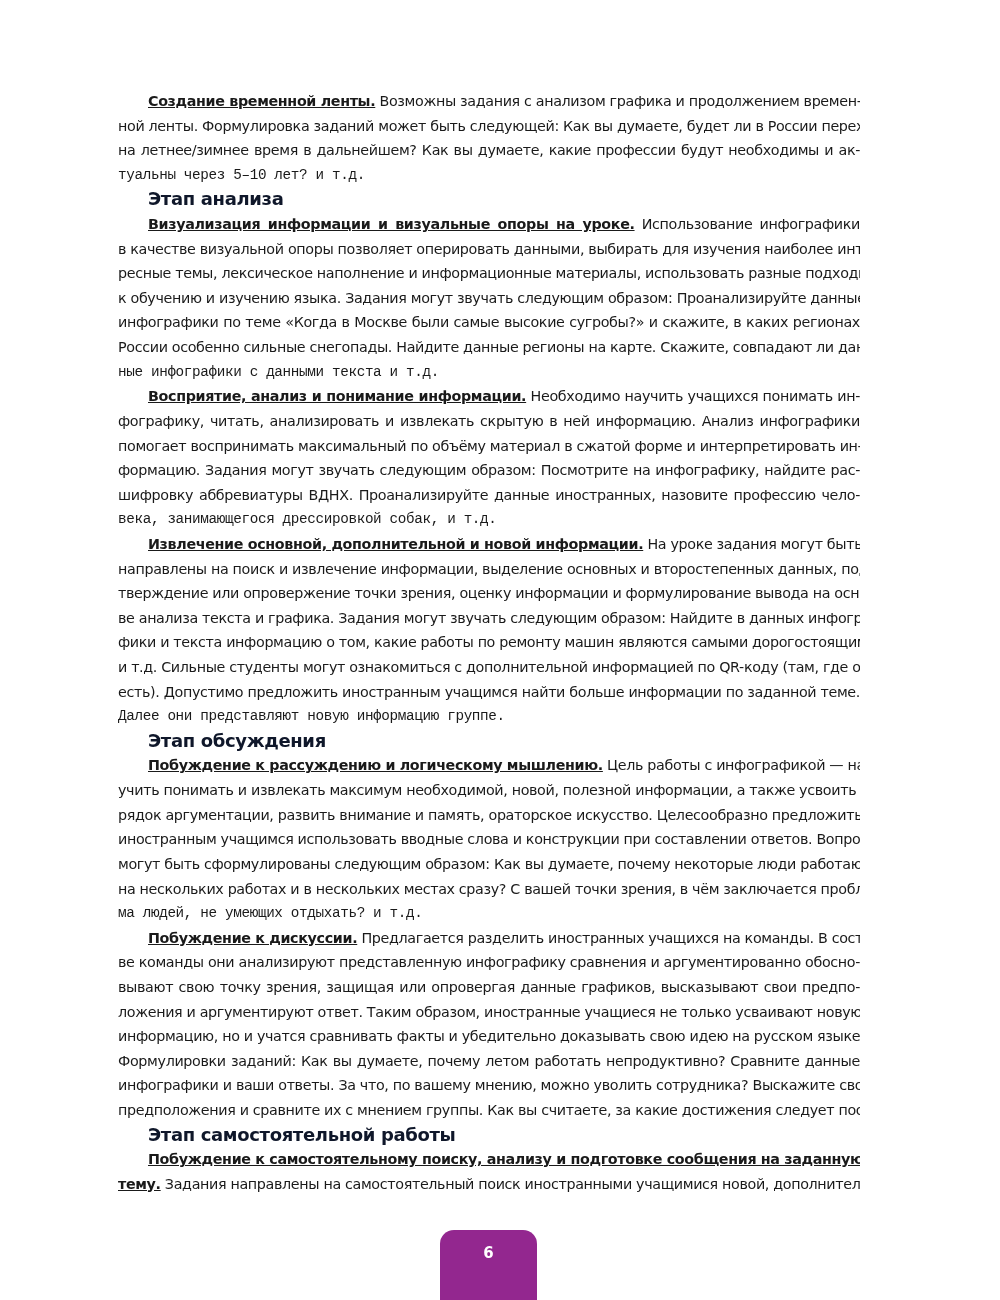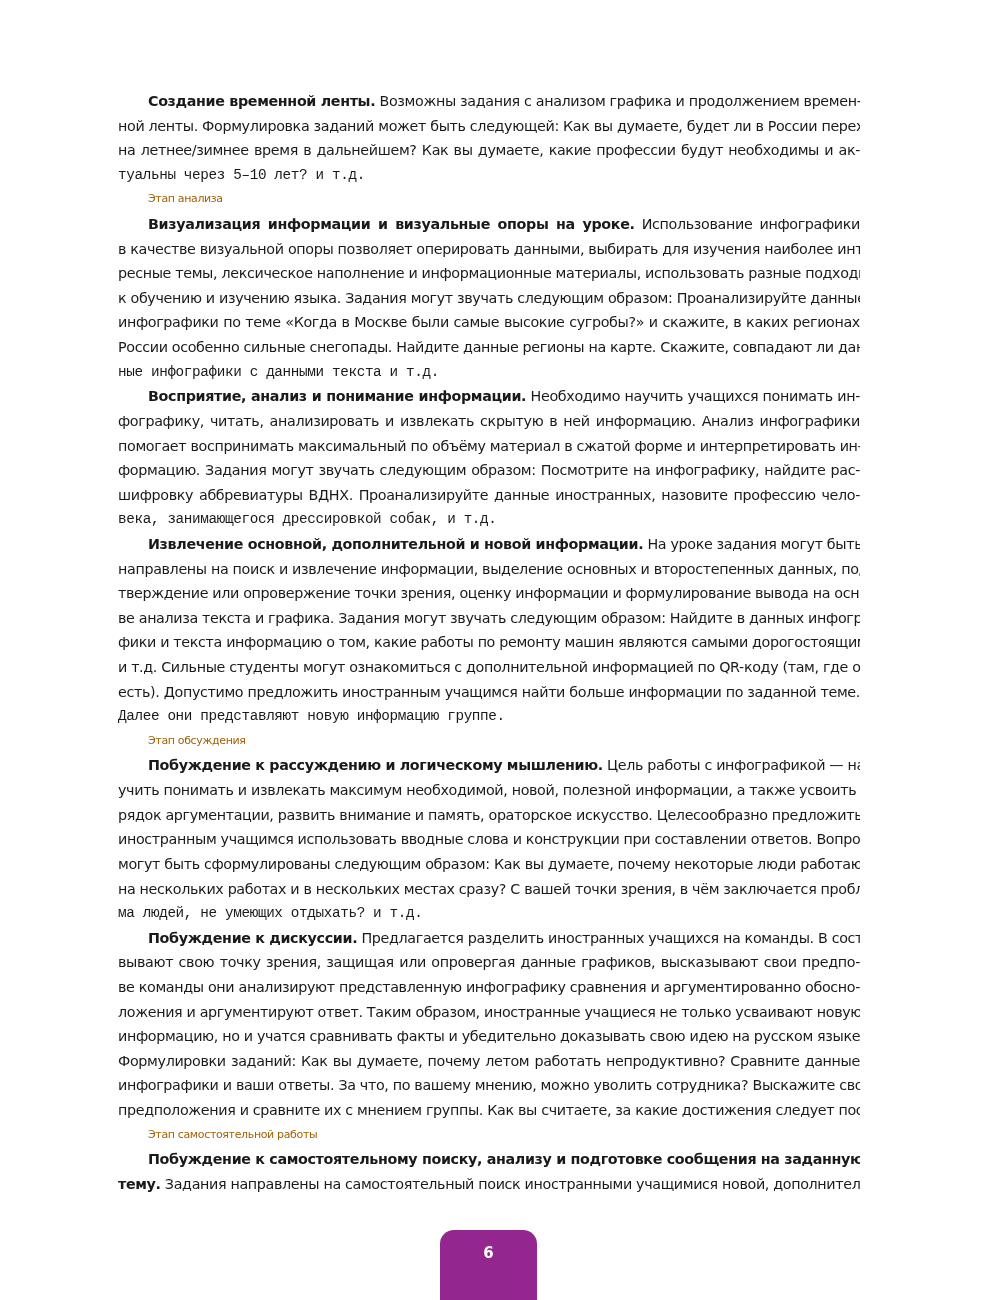--- a/index.html
+++ b/index.html
@@ -10,24 +10,24 @@
     font-size: 14.3px; color: #1a1a1a;
     letter-spacing: -0.35px;
   }
   .line {
     height: 24.62px; line-height: 24.62px;
     white-space: nowrap; text-align: justify; text-align-last: justify;
     overflow: hidden;
   }
   .line.last { text-align-last: left; font-family: Liberation Mono, monospace; }
   .line.indent { padding-left: 30px; }
-  .b { font-weight: bold; }
+  .b { font-weight: bold; text-decoration: underline; }
   .heading {
     height: 24.62px; line-height: 24.62px; padding-left: 30px;
-    color: #a16207; font-weight: normal; font-size: 11px; white-space: nowrap;
+    color: #0f172a; font-weight: bold; font-size: 18px; white-space: nowrap;
   }
   .page-tab {
     position: absolute; left: 440px; top: 1230px; width: 97px; height: 80px;
     background: #93278f; border-radius: 14px 14px 0 0;
   }
   .page-num {
     position: absolute; left: 0; right: 0; top: 14px; text-align: center;
     color: #ffffff; font-family: "DejaVu Sans", sans-serif; font-size: 15px; font-weight: bold;
   }
 </style>
@@ -82,22 +82,22 @@
     <div class="line">учить понимать и извлекать максимум необходимой, новой, полезной информации, а также усвоить по-</div>
     <div class="line">рядок аргументации, развить внимание и память, ораторское искусство. Целесообразно предложить</div>
     <div class="line">иностранным учащимся использовать вводные слова и конструкции при составлении ответов. Вопросы</div>
     <div class="line">могут быть сформулированы следующим образом: Как вы думаете, почему некоторые люди работают</div>
     <div class="line">на нескольких работах и в нескольких местах сразу? С вашей точки зрения, в чём заключается пробле-</div>
     <div class="line last">ма людей, не умеющих отдыхать? и т.д.</div>
   </div>
 
   <div class="para">
     <div class="line indent"><span class="b">Побуждение к дискуссии.</span><span> Предлагается разделить иностранных учащихся на команды. В соста-</span></div>
+    <div class="line">ве команды они анализируют представленную инфографику сравнения и аргументированно обосно-</div>
     <div class="line">вывают свою точку зрения, защищая или опровергая данные графиков, высказывают свои предпо-</div>
-    <div class="line">ве команды они анализируют представленную инфографику сравнения и аргументированно обосно-</div>
     <div class="line">ложения и аргументируют ответ. Таким образом, иностранные учащиеся не только усваивают новую</div>
     <div class="line">информацию, но и учатся сравнивать факты и убедительно доказывать свою идею на русском языке.</div>
     <div class="line">Формулировки заданий: Как вы думаете, почему летом работать непродуктивно? Сравните данные</div>
     <div class="line">инфографики и ваши ответы. За что, по вашему мнению, можно уволить сотрудника? Выскажите свои</div>
     <div class="line">предположения и сравните их с мнением группы. Как вы считаете, за какие достижения следует поощ-</div>
   </div>
 
   <div class="heading">Этап самостоятельной работы</div>
 
   <div class="para">

